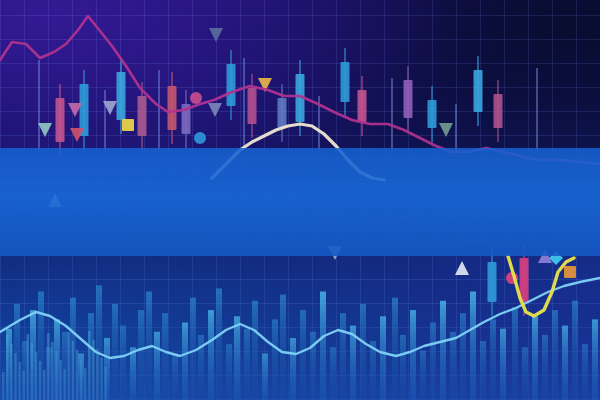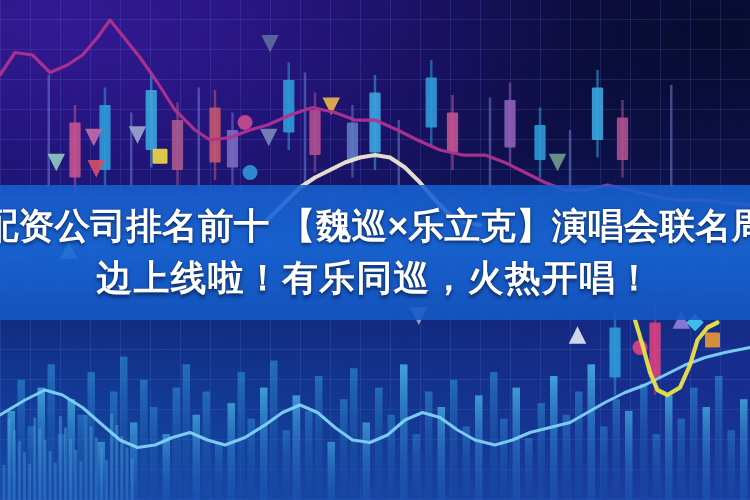--- a/index.html
+++ b/index.html
@@ -247,18 +247,14 @@
     <g id="series">
         <path d="M0 60L12 42L26 44L40 58L54 52L66 44L78 30L88 16L96 26L112 46L126 66L140 88L156 104L168 112L184 110L200 104L214 100L232 92L250 86L268 90L284 96L300 96L318 104L334 112L352 120L370 124L388 124L404 130L420 138L436 146L452 152L468 152L486 148L504 152L520 156L540 160L560 160L580 162L600 164" fill="none" stroke="#b0318f" stroke-width="2.6" stroke-linejoin="round" stroke-linecap="round" opacity="0.95"></path>
         <path d="M212 178L226 164L240 150L252 142L264 136L276 130L288 126L300 124L312 126L324 134L336 146L348 160L360 172L372 178L384 180" fill="none" stroke="#efe7d2" stroke-width="3.2" stroke-linejoin="round" stroke-linecap="round" opacity="0.95"></path>
         <path d="M0 332L20 320L36 312L50 316L66 326L82 340L96 352L110 358L124 356L138 350L152 346L166 352L180 356L196 350L212 340L226 330L240 324L254 330L268 342L282 352L296 354L310 348L324 336L338 330L352 334L366 344L380 352L396 356L410 352L424 346L440 342L456 338L470 330L484 322L500 314L516 308L532 300L548 292L564 286L580 282L600 278" fill="none" stroke="#7fd2f5" stroke-width="2.4" stroke-linejoin="round" stroke-linecap="round" opacity="0.95"></path>
         <path d="M508 256L514 276L520 298L526 312L534 316L544 310L552 292L558 272L566 262L574 258" fill="none" stroke="#e9e34a" stroke-width="3.4" stroke-linejoin="round" stroke-linecap="round" opacity="0.95"></path>
       </g>
   </svg>
 
   <div id="band"></div>
 
-  <div id="headline">
-    <div class="hl-line l1">配资公司排名前十 【魏巡×乐立克】演唱会联名周</div>
-    <div class="hl-line l2">边上线啦！有乐同巡，火热开唱！</div>
-  </div>
 
 </div>
 
 </body></html>

